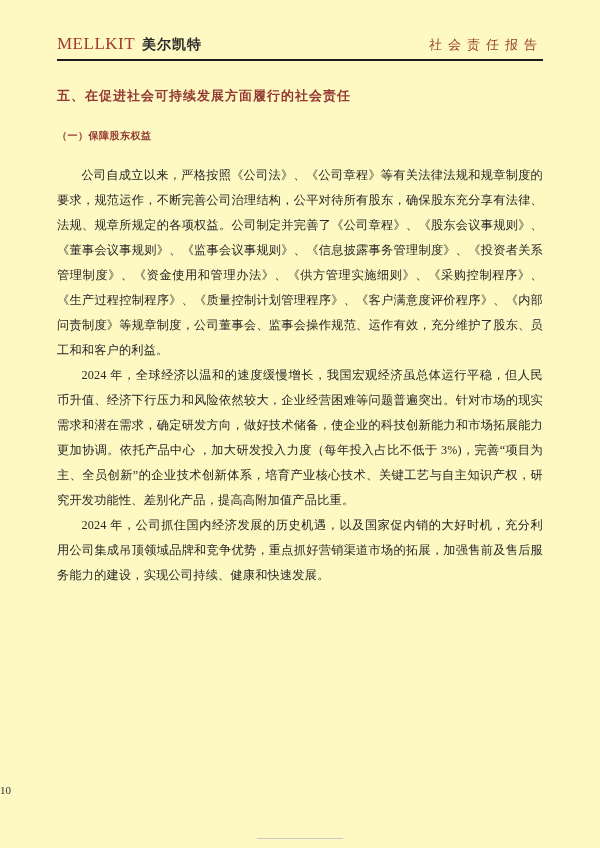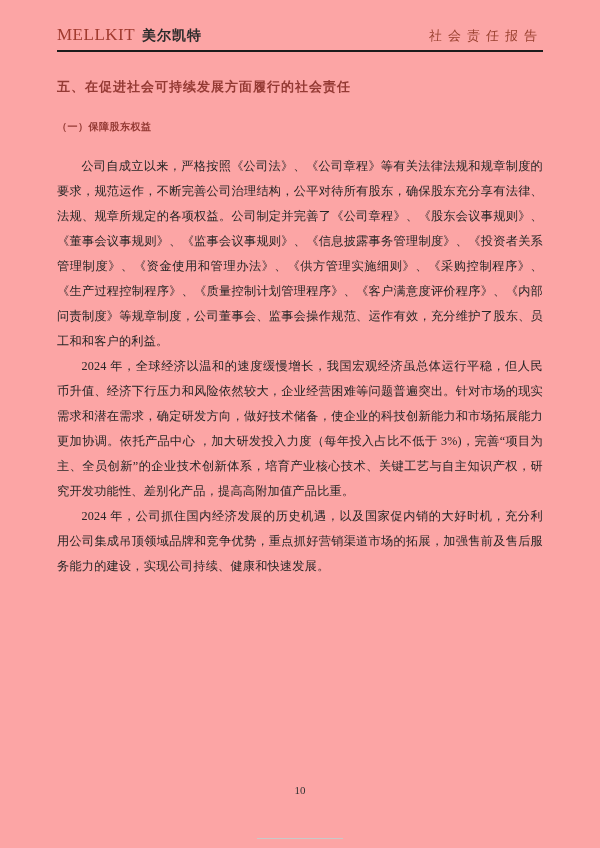--- a/index.html
+++ b/index.html
@@ -1,22 +1,22 @@
 <!DOCTYPE html>
 <html><head>
 <meta charset="utf-8">
 <style>
   html,body{margin:0;padding:0;background:#ffffff;}
   .page{
     position:relative;
     width:600px;height:848px;
     margin:0 auto;
-    background:#fca5a5;
+    background:#fef9c3;
     box-sizing:border-box;
-    padding:25px 57px 0 57px;
+    padding:34px 57px 0 57px;
     font-family:"Liberation Serif","DejaVu Serif",serif;
     color:#262626;
     overflow:hidden;
   }
   
   .hdr{
     display:flex;justify-content:space-between;align-items:flex-end;
     padding-bottom:5px;
     border-bottom:2px solid #1c1c1c;
   }
@@ -53,21 +53,21 @@
     line-height:25px;
     text-align:justify;
     text-justify:inter-ideograph;
     text-indent:2em;
     color:#262626;
     letter-spacing:.2px;
   }
   
   .page-number{
     position:absolute;left:0;right:0;top:784px;
-    text-align:center;
+    text-align:left;
     font-size:11px;color:#333333;
     font-family:"Liberation Serif","DejaVu Serif",serif;
   }
   .footer-mark{
     position:absolute;left:50%;top:838px;
     width:86px;height:1px;margin-left:-43px;
     background:#c9c9c9;
   }
 </style>
 </head>

